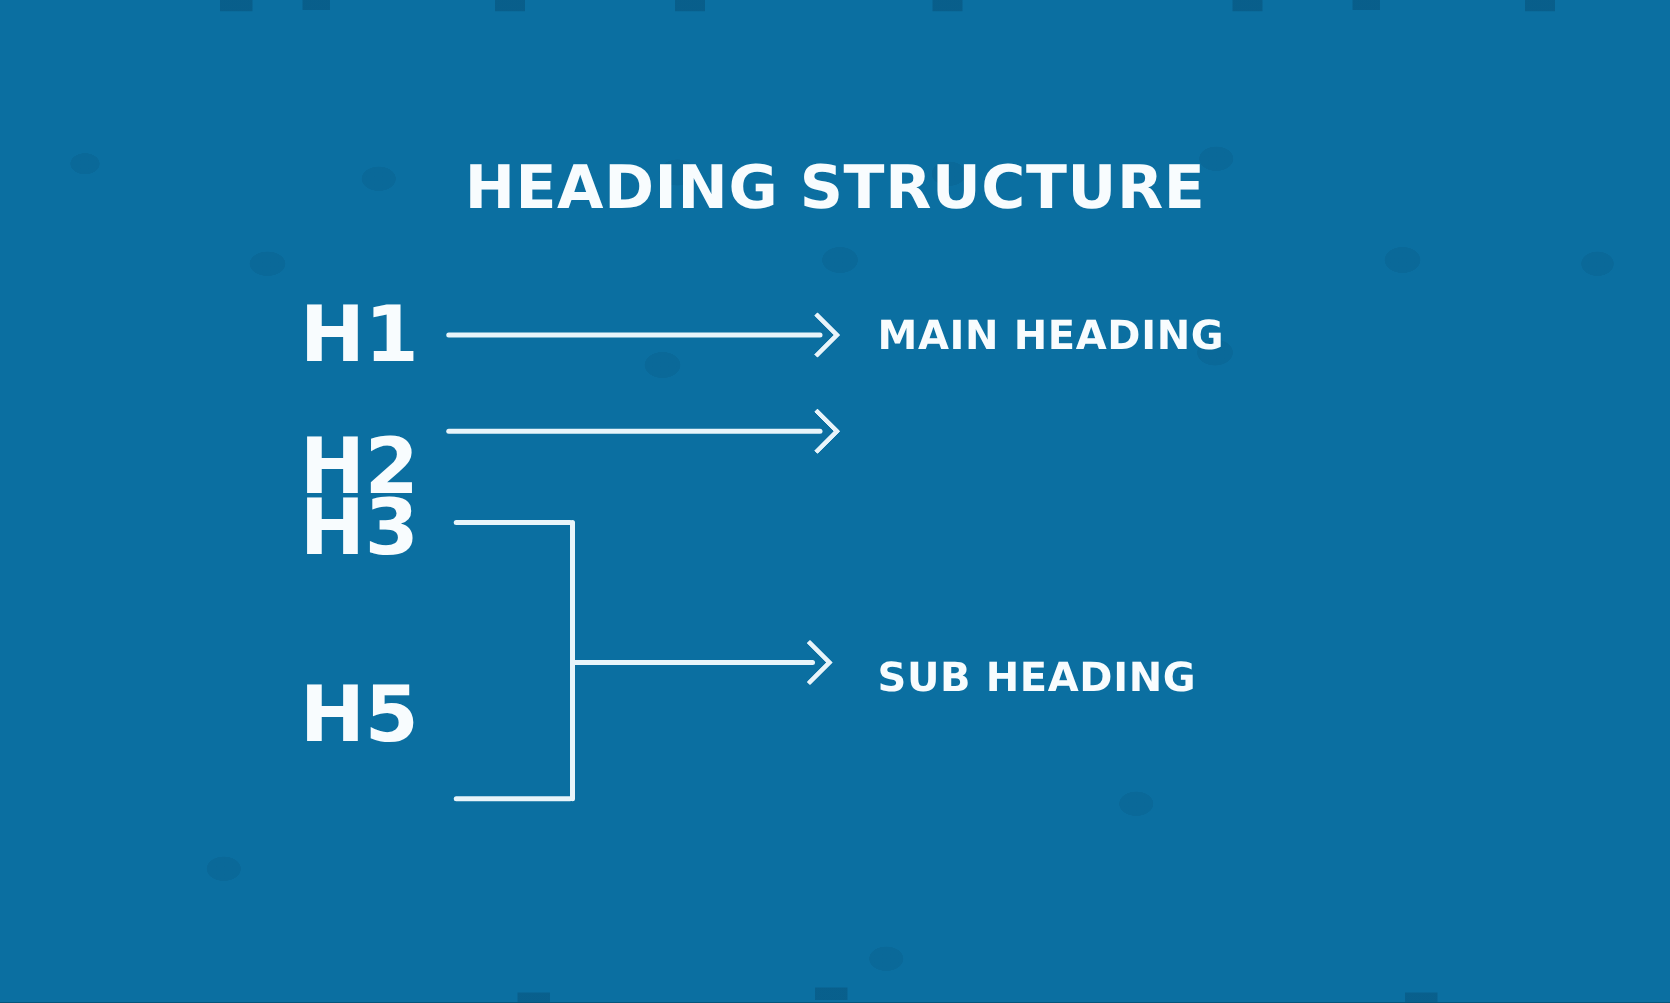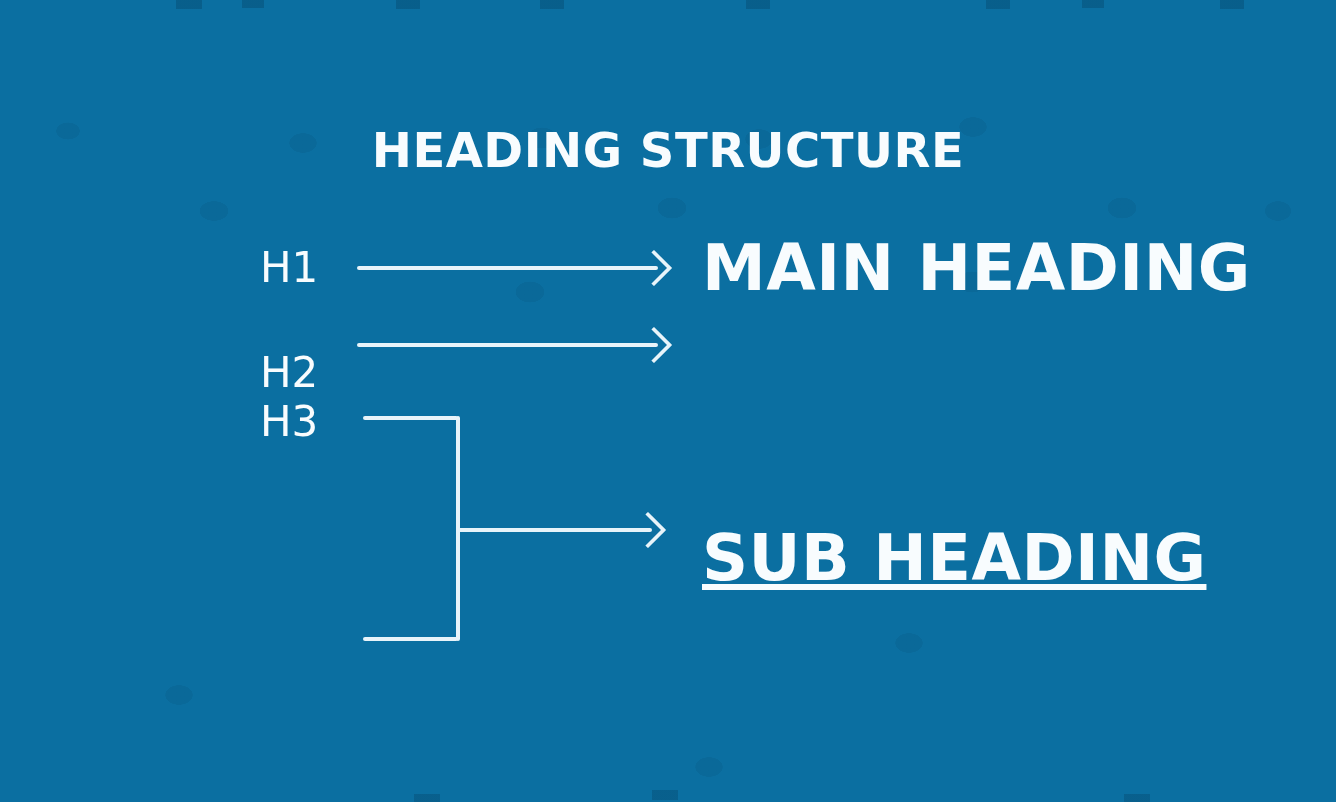--- a/index.html
+++ b/index.html
@@ -64,37 +64,37 @@
 
   .title{
     position:absolute;left:0;right:0;top:126px;
     text-align:center;
     font-size:48px;font-weight:800;
     letter-spacing:.5px;
     color:var(--text,#F8FCFE);
     line-height:1;
   }
   .tag{
-    position:absolute;left:260px;
+    position:absolute;left:240px;
     transform:translateY(-50%);
-    font-size:42px;font-weight:400;line-height:1;
+    font-size:62px;font-weight:700;line-height:1;
     color:var(--text,#F8FCFE);
     white-space:nowrap;
   }
   .target{
     position:absolute;left:702px;
     transform:translateY(-50%);
-    font-size:64px;font-weight:800;line-height:1;
+    font-size:32px;font-weight:800;line-height:1;
     color:var(--text,#F8FCFE);
     white-space:nowrap;
     letter-spacing:.5px;
   }
   .tag-h1{top:268px;} .tag-h2{top:345px;margin-top:28px;} .tag-h3{top:422px;text-align:right;}
   .tag-h4{top:495px;} .tag-h5{top:572px;} .tag-h6{top:648px;}
-  .target-main{top:268px;} .target-key{top:345px;} .target-sub{top:558px;text-decoration:underline;}
+  .target-main{top:268px;} .target-key{top:345px;} .target-sub{top:542px;}
 
   .arrow{
     position:absolute;height:44px;
     transform:translateY(-50%);
   }
   .arrow-h1{left:357px;top:268px;width:307px;}
   .arrow-h2{left:357px;top:345px;width:307px;}
   .arrow-group{left:458px;top:530px;width:200px;}
   .arrow .shaft{
     position:absolute;left:0;right:6px;top:50%;
@@ -129,20 +129,21 @@
 </head>
 <body>
 
 <div class="canvas">
 
   <div class="title">HEADING STRUCTURE</div>
 
   <div class="tag tag-h1">H1</div>
   <div class="tag tag-h2">H2</div>
   <div class="tag tag-h3">H3</div>
+  <div class="tag tag-h5">H5</div>
 
   <div class="arrow arrow-h1">
     <span class="shaft"></span>
     <span class="head"></span>
   </div>
   <div class="arrow arrow-h2">
     <span class="shaft"></span>
     <span class="head"></span>
   </div>
 

